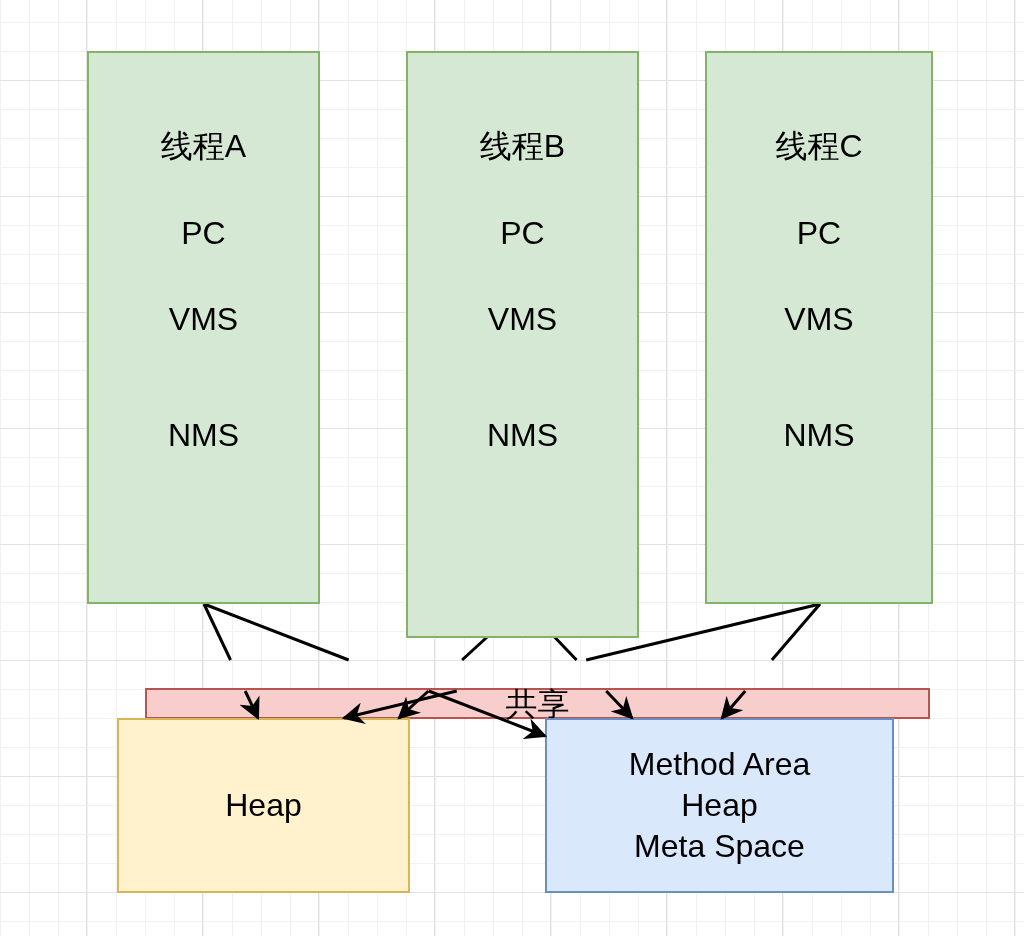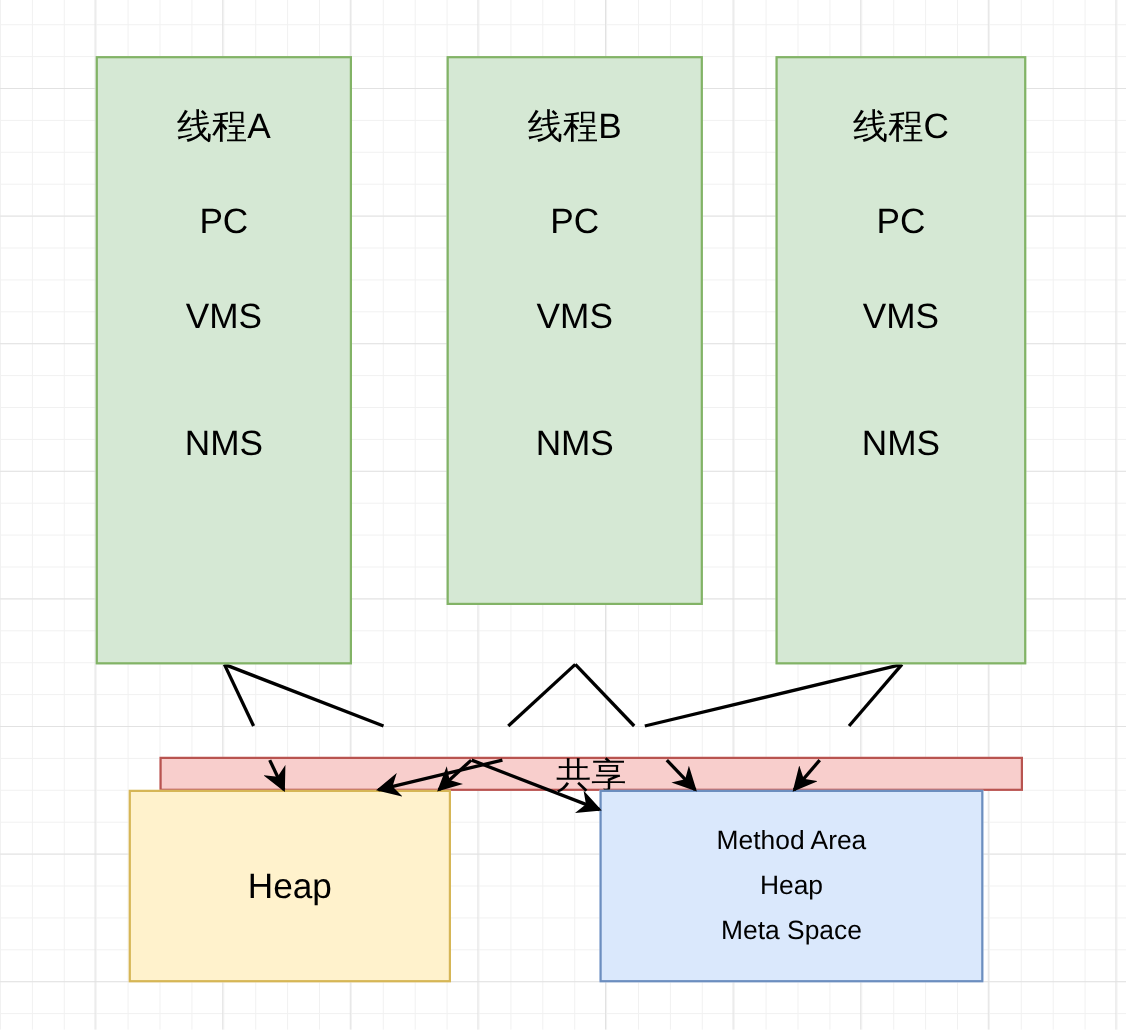--- a/index.html
+++ b/index.html
@@ -15,41 +15,41 @@
     background-position: 86px 80px, 86px 80px, 0px 22px, 0px 22px;
     font-family: "Liberation Sans", "DejaVu Sans", sans-serif;
   }
   .node {
     position: absolute; box-sizing: border-box;
     border: 2px solid; color: #000;
   }
   .thread { background: #d5e8d4; border-color: #82b366; }
   .thread .lbl {
     position: absolute; left: 0; right: 0; text-align: center;
-    font-size: 32px; line-height: 36px;
+    font-size: 32px; line-height: 36px; margin-top: 32px;
   }
   .shared {
     left: 145px; top: 688px; width: 785px; height: 31px;
     background: #f8cecc; border-color: #b85450;
   }
   .shared .lbl {
     position: absolute; left: 0; right: 0; top: -4px; text-align: center;
     font-size: 32px; line-height: 36px; font-family: "DejaVu Sans", sans-serif;
   }
   .heap {
     left: 117px; top: 718px; width: 293px; height: 175px;
     background: #fff2cc; border-color: #d6b656;
     display: flex; align-items: center; justify-content: center;
     font-size: 32px;
   }
   .method {
     left: 545px; top: 718px; width: 349px; height: 175px;
     background: #dae8fc; border-color: #6c8ebf;
     display: flex; flex-direction: column; align-items: center; justify-content: center;
-    font-size: 24px; line-height: 41px;
+    font-size: 32px; line-height: 41px;
   }
   svg.edges { position: absolute; left: 0; top: 0; width: 1024px; height: 936px; }
   svg.edges.front { pointer-events: none; }
 </style>
 </head>
 <body>
 
 <svg class="edges">
   <defs>
     <marker id="arrow" viewBox="0 0 10 10" refX="9" refY="5" markerWidth="8" markerHeight="8" orient="auto-start-reverse" markerUnits="userSpaceOnUse">
@@ -66,21 +66,21 @@
     </g>
 </svg>
 
 <div class="node thread" style="left:87px;top:51px;width:233px;height:553px;">
   <div class="lbl" style="top:43px;">线程A</div>
   <div class="lbl" style="top:130px;">PC</div>
   <div class="lbl" style="top:216px;">VMS</div>
   <div class="lbl" style="top:332px;">NMS</div>
 </div>
 
-<div class="node thread" style="left:406px;top:51px;width:233px;height:499px;">
+<div class="node thread" style="left:406px;top:51px;width:233px;height:587px;">
   <div class="lbl" style="top:43px;">线程B</div>
   <div class="lbl" style="top:130px;">PC</div>
   <div class="lbl" style="top:216px;">VMS</div>
   <div class="lbl" style="top:332px;">NMS</div>
 </div>
 
 <div class="node thread" style="left:705px;top:51px;width:228px;height:553px;">
   <div class="lbl" style="top:43px;">线程C</div>
   <div class="lbl" style="top:130px;">PC</div>
   <div class="lbl" style="top:216px;">VMS</div>

